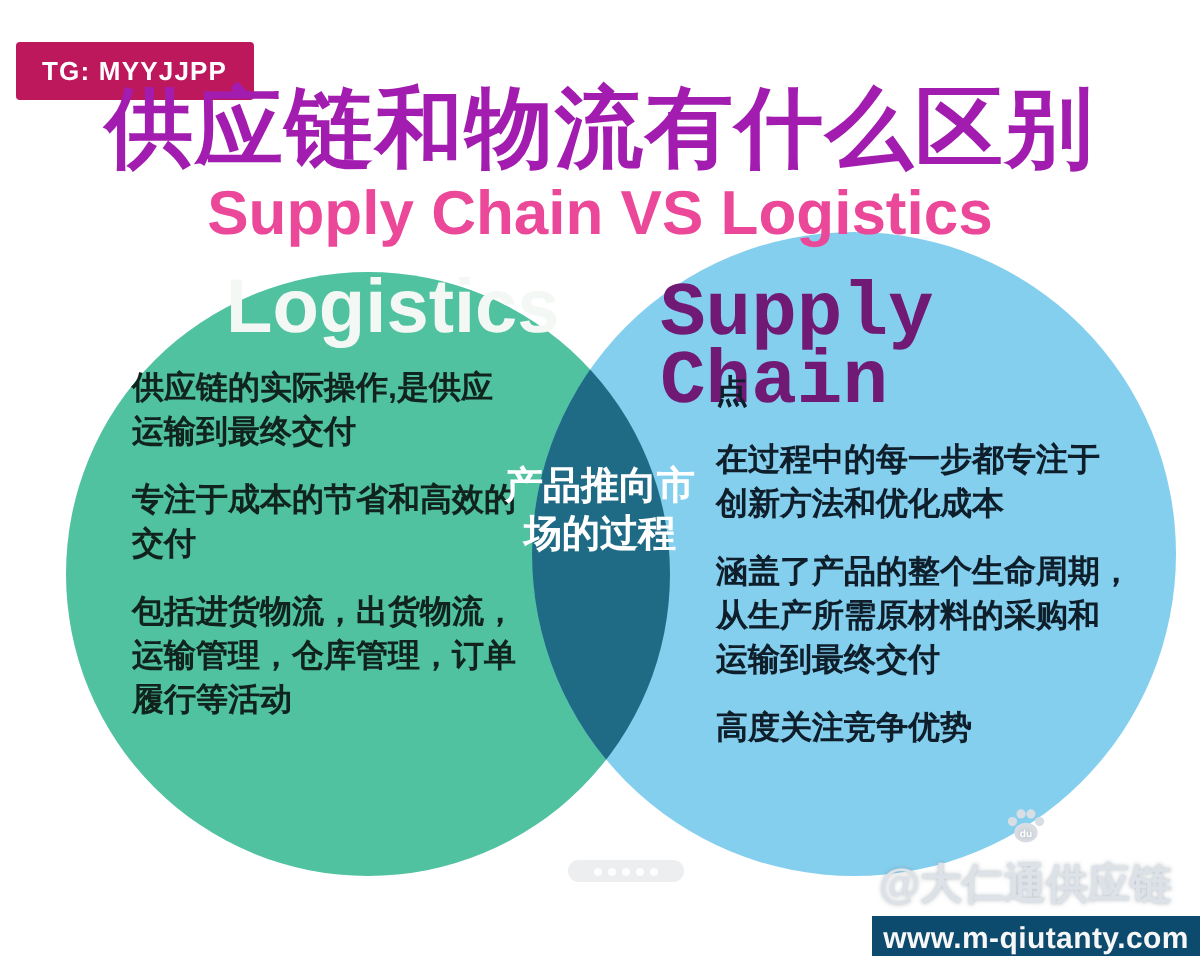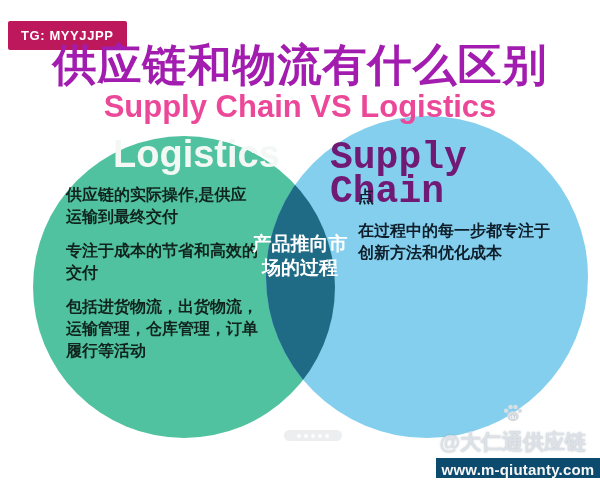--- a/index.html
+++ b/index.html
@@ -76,20 +76,28 @@
   </div>
 
   <div class="pts pts-right">
     <p class="pt">
       <span class="ln">点</span>
     </p>
     <p class="pt">
       <span class="ln">在过程中的每一步都专注于</span>
       <span class="ln">创新方法和优化成本</span>
     </p>
+    <p class="pt">
+      <span class="ln">涵盖了产品的整个生命周期，</span>
+      <span class="ln">从生产所需原材料的采购和</span>
+      <span class="ln">运输到最终交付</span>
+    </p>
+    <p class="pt">
+      <span class="ln">高度关注竞争优势</span>
+    </p>
   </div>
 
   <div class="overlap-text">
     <span class="ln">产品推向市</span>
     <span class="ln">场的过程</span>
   </div>
 
   <div class="watermark">
     <svg class="paw" viewBox="0 0 24 24" aria-hidden="true">
       <circle cx="4.6" cy="9.6" r="2.5" fill="#d8dee3"></circle>

